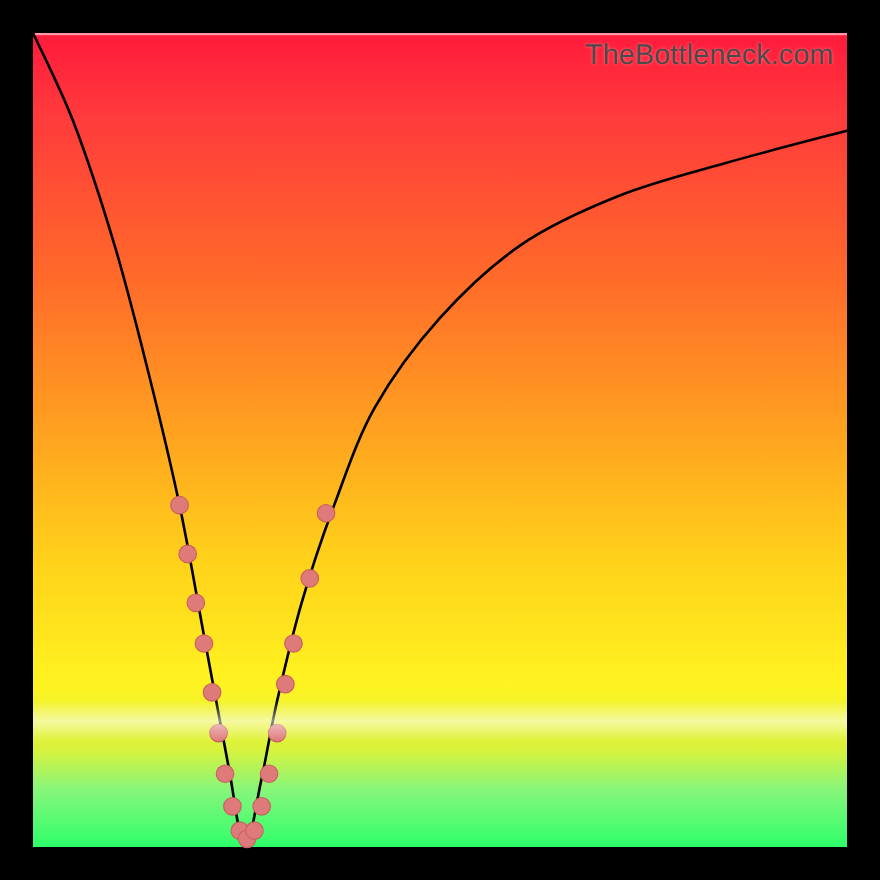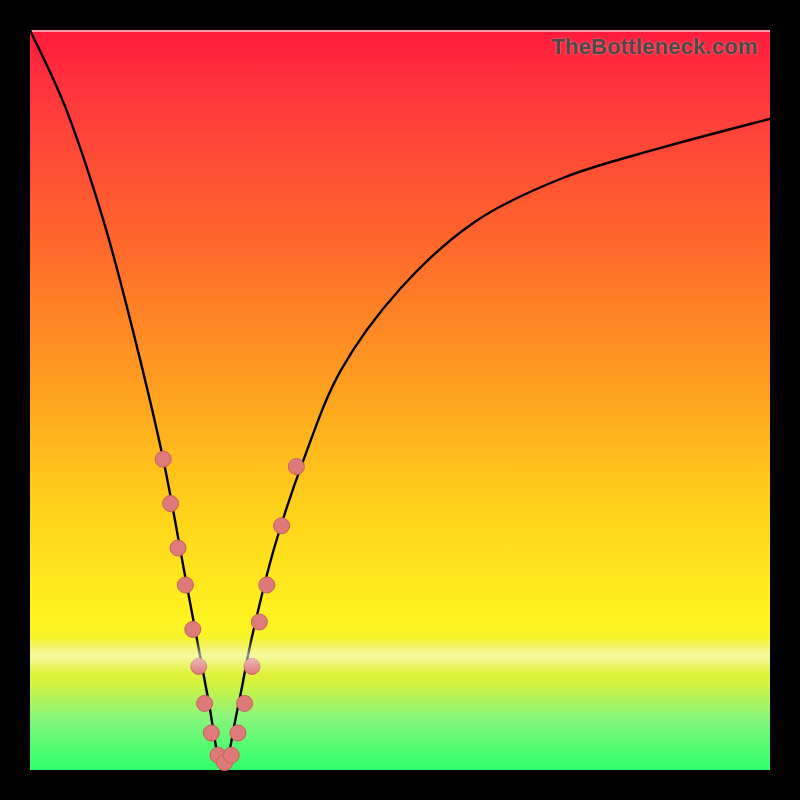--- a/index.html
+++ b/index.html
@@ -53,22 +53,22 @@
     top: 82%;
     height: 5%;
     background: linear-gradient(to bottom, rgba(255,255,255,0) 0%, rgba(255,255,255,0.55) 50%, rgba(255,255,255,0) 100%);
     pointer-events: none;
   }
   .attribution {
     position: absolute;
     top: 4px;
     right: 12px;
     color: #4a4a4a;
-    font-size: 22px;
-    font-weight: 700;
+    font-size: 26px;
+    font-weight: 400;
     letter-spacing: 0.2px;
     text-shadow: 0 0 3px rgba(255,255,255,0.4);
     pointer-events: none;
   }
   svg.curves {
     position: absolute;
     inset: 0;
     width: 100%;
     height: 100%;
     overflow: visible;

